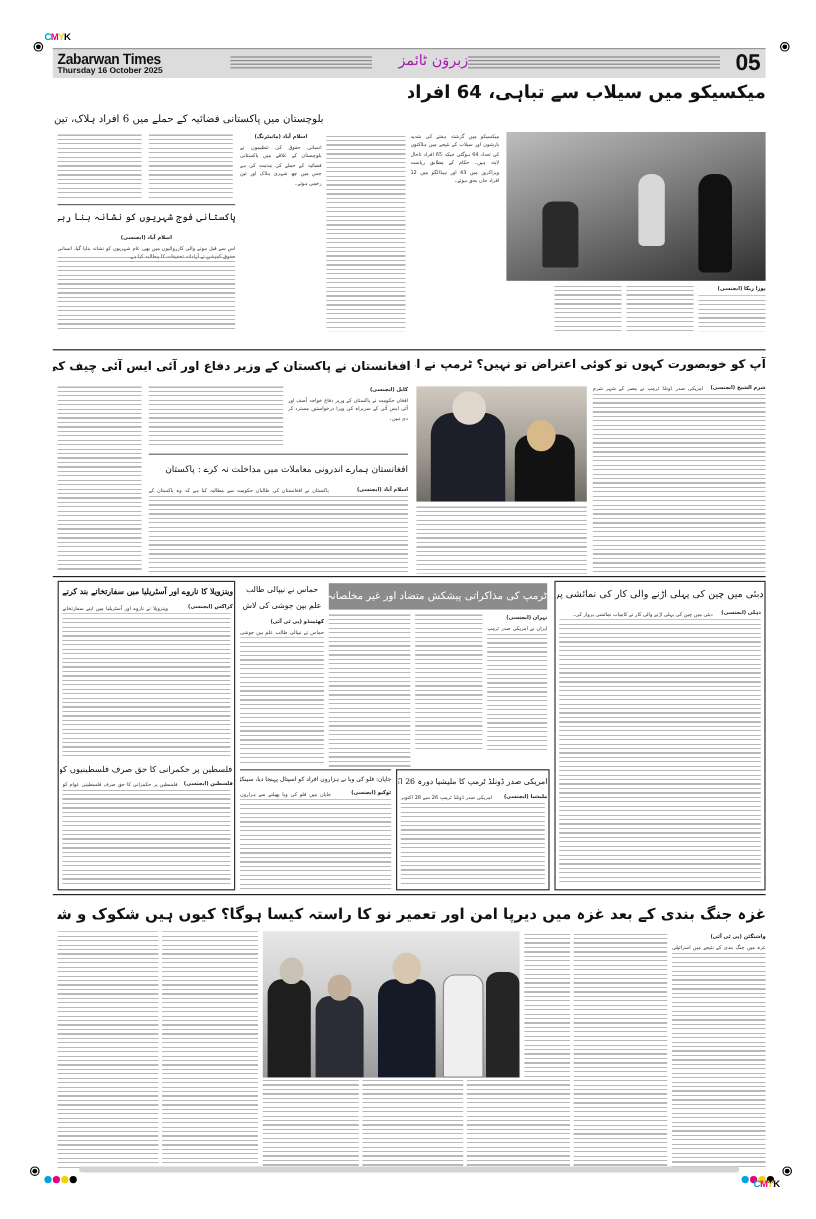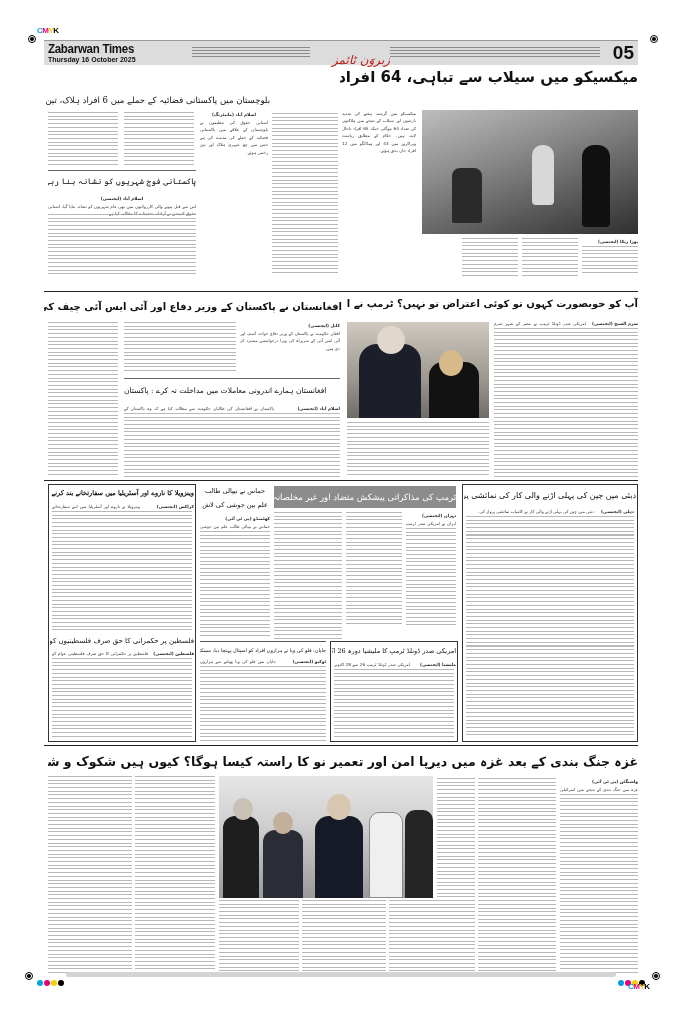--- a/index.html
+++ b/index.html
@@ -11,21 +11,21 @@
   .cmyk-label .c { color: #00a3e0; } .cmyk-label .m { color: #e4007c; } .cmyk-label .y { color: #f2d100; } .cmyk-label .k { color: #000; }
   .reg-mark { width: 8px; height: 8px; border: 1px solid #000; border-radius: 50%; position: absolute; }
   .reg-mark::before { content: ""; position: absolute; left: 1px; top: 1px; width: 4px; height: 4px; border-radius: 50%; background: #000; }
 
   
   .masthead { left: 44px; top: 40px; width: 594px; height: 25px; background: #dcdcdc; border-top: 1px solid #999; }
   .mh-brand { left: 4px; top: 1px; font-family: "Liberation Sans", sans-serif; font-weight: bold; font-size: 12.5px; color: #111; letter-spacing: -0.3px; transform: scaleX(0.92); transform-origin: left; }
   .mh-date { left: 4px; top: 15px; font-family: "Liberation Sans", sans-serif; font-weight: bold; font-size: 7px; color: #111; }
   .mh-lines { left: 148px; top: 6px; height: 14px; }
   .mh-lines span { display: block; height: 1px; background: #8a8a8a; margin-bottom: 2px; }
-  .mh-urdu { left: 288px; top: 12px; font-family: "DejaVu Serif", serif; font-size: 12px; font-style: italic; color: #b91c1c; direction: rtl; }
+  .mh-urdu { left: 288px; top: 2px; font-family: "DejaVu Serif", serif; font-size: 12px; color: #a21caf; direction: rtl; }
   .mh-page { right: 4px; top: 1px; font-family: "Liberation Sans", sans-serif; font-weight: bold; font-size: 19px; color: #111; line-height: 22px; }
 
   
   .hl { font-family: "DejaVu Serif", serif; direction: rtl; color: #111; white-space: nowrap; overflow: hidden; }
   .hl-bold { font-family: "DejaVu Sans", sans-serif; font-weight: bold; }
   .col { direction: rtl; font-family: "DejaVu Sans", sans-serif; font-size: 4.2px; line-height: 7.4px; color: #333; text-align: justify; overflow: hidden; }
   .rule-h { height: 1px; background: #222; }
   .box { border: 1px solid #333; }
   .photo { background: #777; overflow: hidden; }
   .caption { font-size: 4.3px; line-height: 7px; color: #222; direction: rtl; font-weight: bold; }
@@ -100,21 +100,21 @@
 
 <div class="abs hl hl-bold" style="left:44px;top:297px;width:298px;height:20px;font-size:10px;line-height:20px;text-align:right;">افغانستان نے پاکستان کے وزیر دفاع اور آئی ایس آئی چیف کی ویزا درخواستیں مسترد کردیں</div>
 <div class="abs caption" style="left:290px;top:322px;width:50px;text-align:right;">کابل (ایجنسی)</div>
 <div class="abs col" style="left:240px;top:330px;width:100px;height:44px;">
   <span>افغان حکومت نے پاکستان کے وزیر دفاع خواجہ آصف اور آئی ایس آئی کے سربراہ کی ویزا درخواستیں مسترد کر دی ہیں۔</span>
 </div>
 <div class="abs col textlines" style="left:124px;top:322px;width:112px;height:52px;"></div>
 <div class="abs col textlines" style="left:48px;top:322px;width:70px;height:155px;"></div>
 
 <div class="abs rule-h" style="left:124px;top:378px;width:216px;background:#666;"></div>
-<div class="abs hl" style="left:124px;top:382px;width:216px;height:18px;font-size:7.5px;line-height:18px;text-align:left;">افغانستان ہمارے اندرونی معاملات میں مداخلت نہ کرے : پاکستان</div>
+<div class="abs hl" style="left:124px;top:382px;width:216px;height:18px;font-size:7.5px;line-height:18px;text-align:right;">افغانستان ہمارے اندرونی معاملات میں مداخلت نہ کرے : پاکستان</div>
 <div class="abs caption" style="left:280px;top:405px;width:60px;text-align:right;">اسلام آباد (ایجنسی)</div>
 <div class="abs col" style="left:124px;top:405px;width:150px;height:8px;">
   <span>پاکستان نے افغانستان کی طالبان حکومت سے مطالبہ کیا ہے کہ وہ پاکستان کے اندرونی معاملات میں مداخلت سے گریز کرے۔</span>
 </div>
 <div class="abs col textlines" style="left:124px;top:413px;width:216px;height:64px;"></div>
 
 <div class="abs hl hl-bold" style="left:346px;top:293px;width:292px;height:22px;font-size:10px;line-height:22px;text-align:right;">آپ کو خوبصورت کہوں تو کوئی اعتراض تو نہیں؟ ٹرمپ نے اطالوی خاتون وزیر اعظم میلونی کی ستائش کی</div>
 <div class="abs photo" style="left:347px;top:322px;width:142px;height:96px;background:linear-gradient(180deg,#cfc9bf 0%,#9c978f 60%,#6f6b66 100%);" aria-label="trump-meloni-photo">
   <div class="abs" style="left:12px;top:22px;width:62px;height:74px;background:#1c1f2a;border-radius:18px 18px 0 0;"></div>
   <div class="abs" style="left:30px;top:4px;width:28px;height:28px;background:#e0d8cc;border-radius:50%;"></div>

